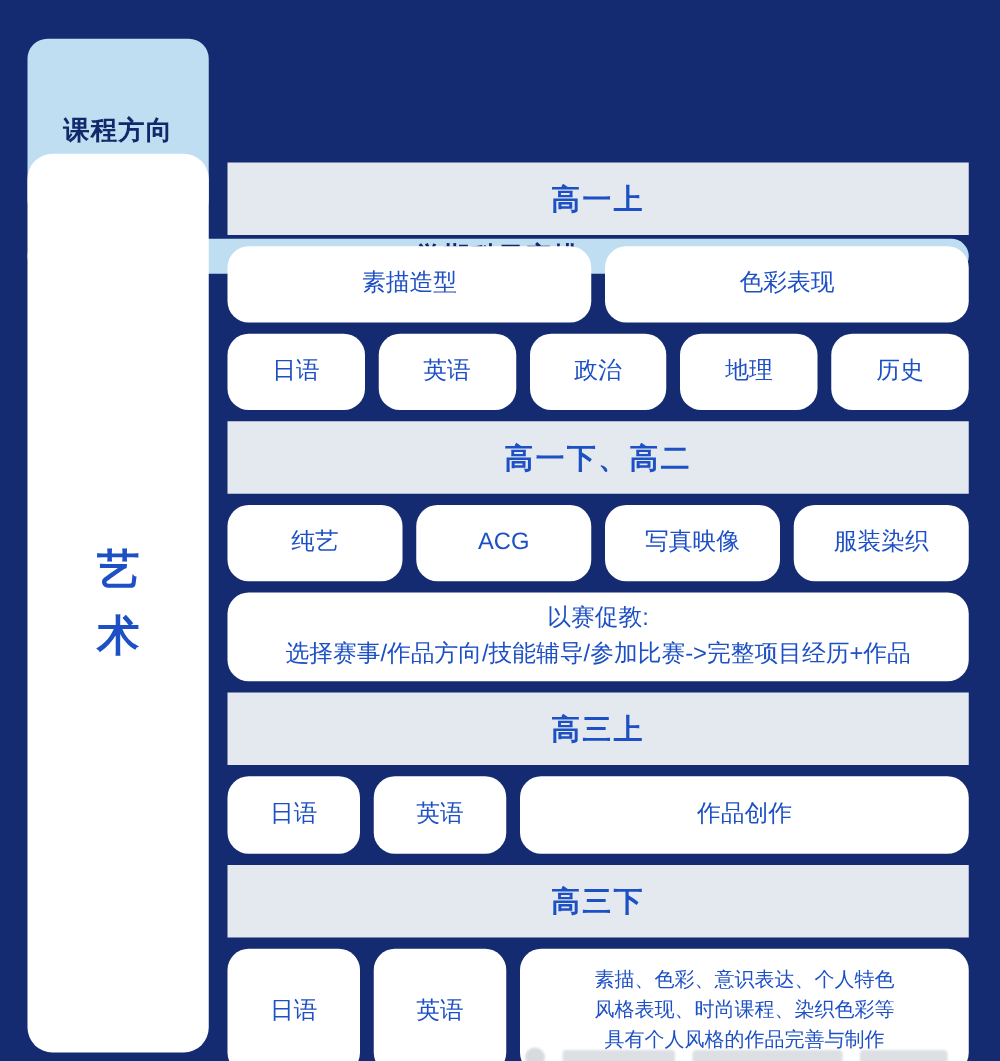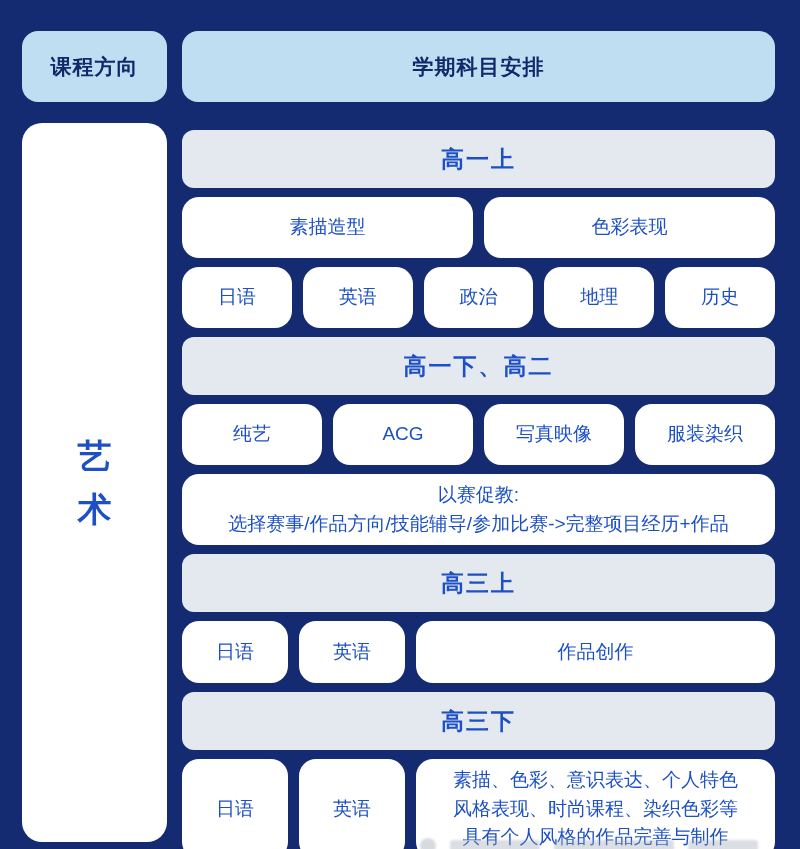--- a/index.html
+++ b/index.html
@@ -2,55 +2,55 @@
 <html><head>
 <meta charset="utf-8">
 <style>
   html,body { margin:0; padding:0; background:#0e1f55; }
   .canvas {
     position:relative; width:800px; height:849px; overflow:hidden;
     background:#152B71;
     font-family:"Liberation Sans","DejaVu Sans",sans-serif;
   }
   
-  .top-row { position:absolute; top:31px; left:22px; right:25px; display:flex; gap:15px; }
+  .top-row { position:absolute; top:31px; left:22px; right:25px; display:flex; gap:15px;flex-direction:column; }
   .pill {
     height:71px; border-radius:16px; background:#BFDEF1;
     display:flex; align-items:center; justify-content:center;
     color:#13286B; font-size:21px; font-weight:700; letter-spacing:1px;
   }
   .pill.small { width:145px; flex:0 0 145px; }
   .pill.wide  { flex:1; }
   
   .main-row { position:absolute; top:123px; left:22px; right:25px; bottom:0; display:flex; gap:15px; align-items:flex-start; }
   .category-box {
     flex:0 0 145px; height:719px; background:#FFFFFF; border-radius:20px;
     display:flex; align-items:center; justify-content:center;
   }
   .category-label {
     color:#1D50C4; font-size:34px; font-weight:700; text-align:center; line-height:1.55;
   }
   .schedule-col { flex:1; padding-top:7px; display:flex; flex-direction:column; gap:9px; }
   .sec-header {
-    flex:0 0 58px; height:58px; background:#E4E9EF; border-radius:12px;
+    flex:0 0 58px; height:58px; background:#E4E9EF; border-radius:0;
     display:flex; align-items:center; justify-content:center;
     color:#1D50C4; font-size:23px; font-weight:700; letter-spacing:2px;
   }
   .box-row { display:flex; gap:11px; flex:0 0 61px; height:61px; }
   .box-row.promo  { flex:0 0 71px; height:71px;border-radius:19px; }
   .box-row.mid    { flex:0 0 62px; height:62px; }
   .box-row.bottom { flex:0 0 100px; height:100px; }
   .cell {
     background:#FFFFFF; border-radius:17px; flex:1; min-width:0;
     display:flex; flex-direction:column; align-items:center; justify-content:center;
     color:#1D50C4; font-size:19px; font-weight:500; text-align:center;
     line-height:1.5; padding:12px 3px; box-sizing:border-box;
   }
   .cell.fixed { flex:0 0 106px; }
-  .box-row.bottom .cell .line { font-size:19px; line-height:1.5; }
+  .box-row.bottom .cell .line { font-size:16px; line-height:1.5; }
   .box-row.bottom .cell.fixed { font-size:19px; }
   
   .watermark {
     position:absolute; left:420px; bottom:-10px; width:380px; height:26px;
     opacity:.35; filter:blur(1px); display:flex; align-items:center; gap:14px;
     pointer-events:none;
   }
   .watermark .wm-circle { width:16px; height:16px; border-radius:50%; background:#8e99a6; flex:0 0 16px; }
   .watermark .wm-bar { height:12px; border-radius:3px; background:#9aa5b1; }
   .watermark .wm-bar.b1 { width:90px; }

